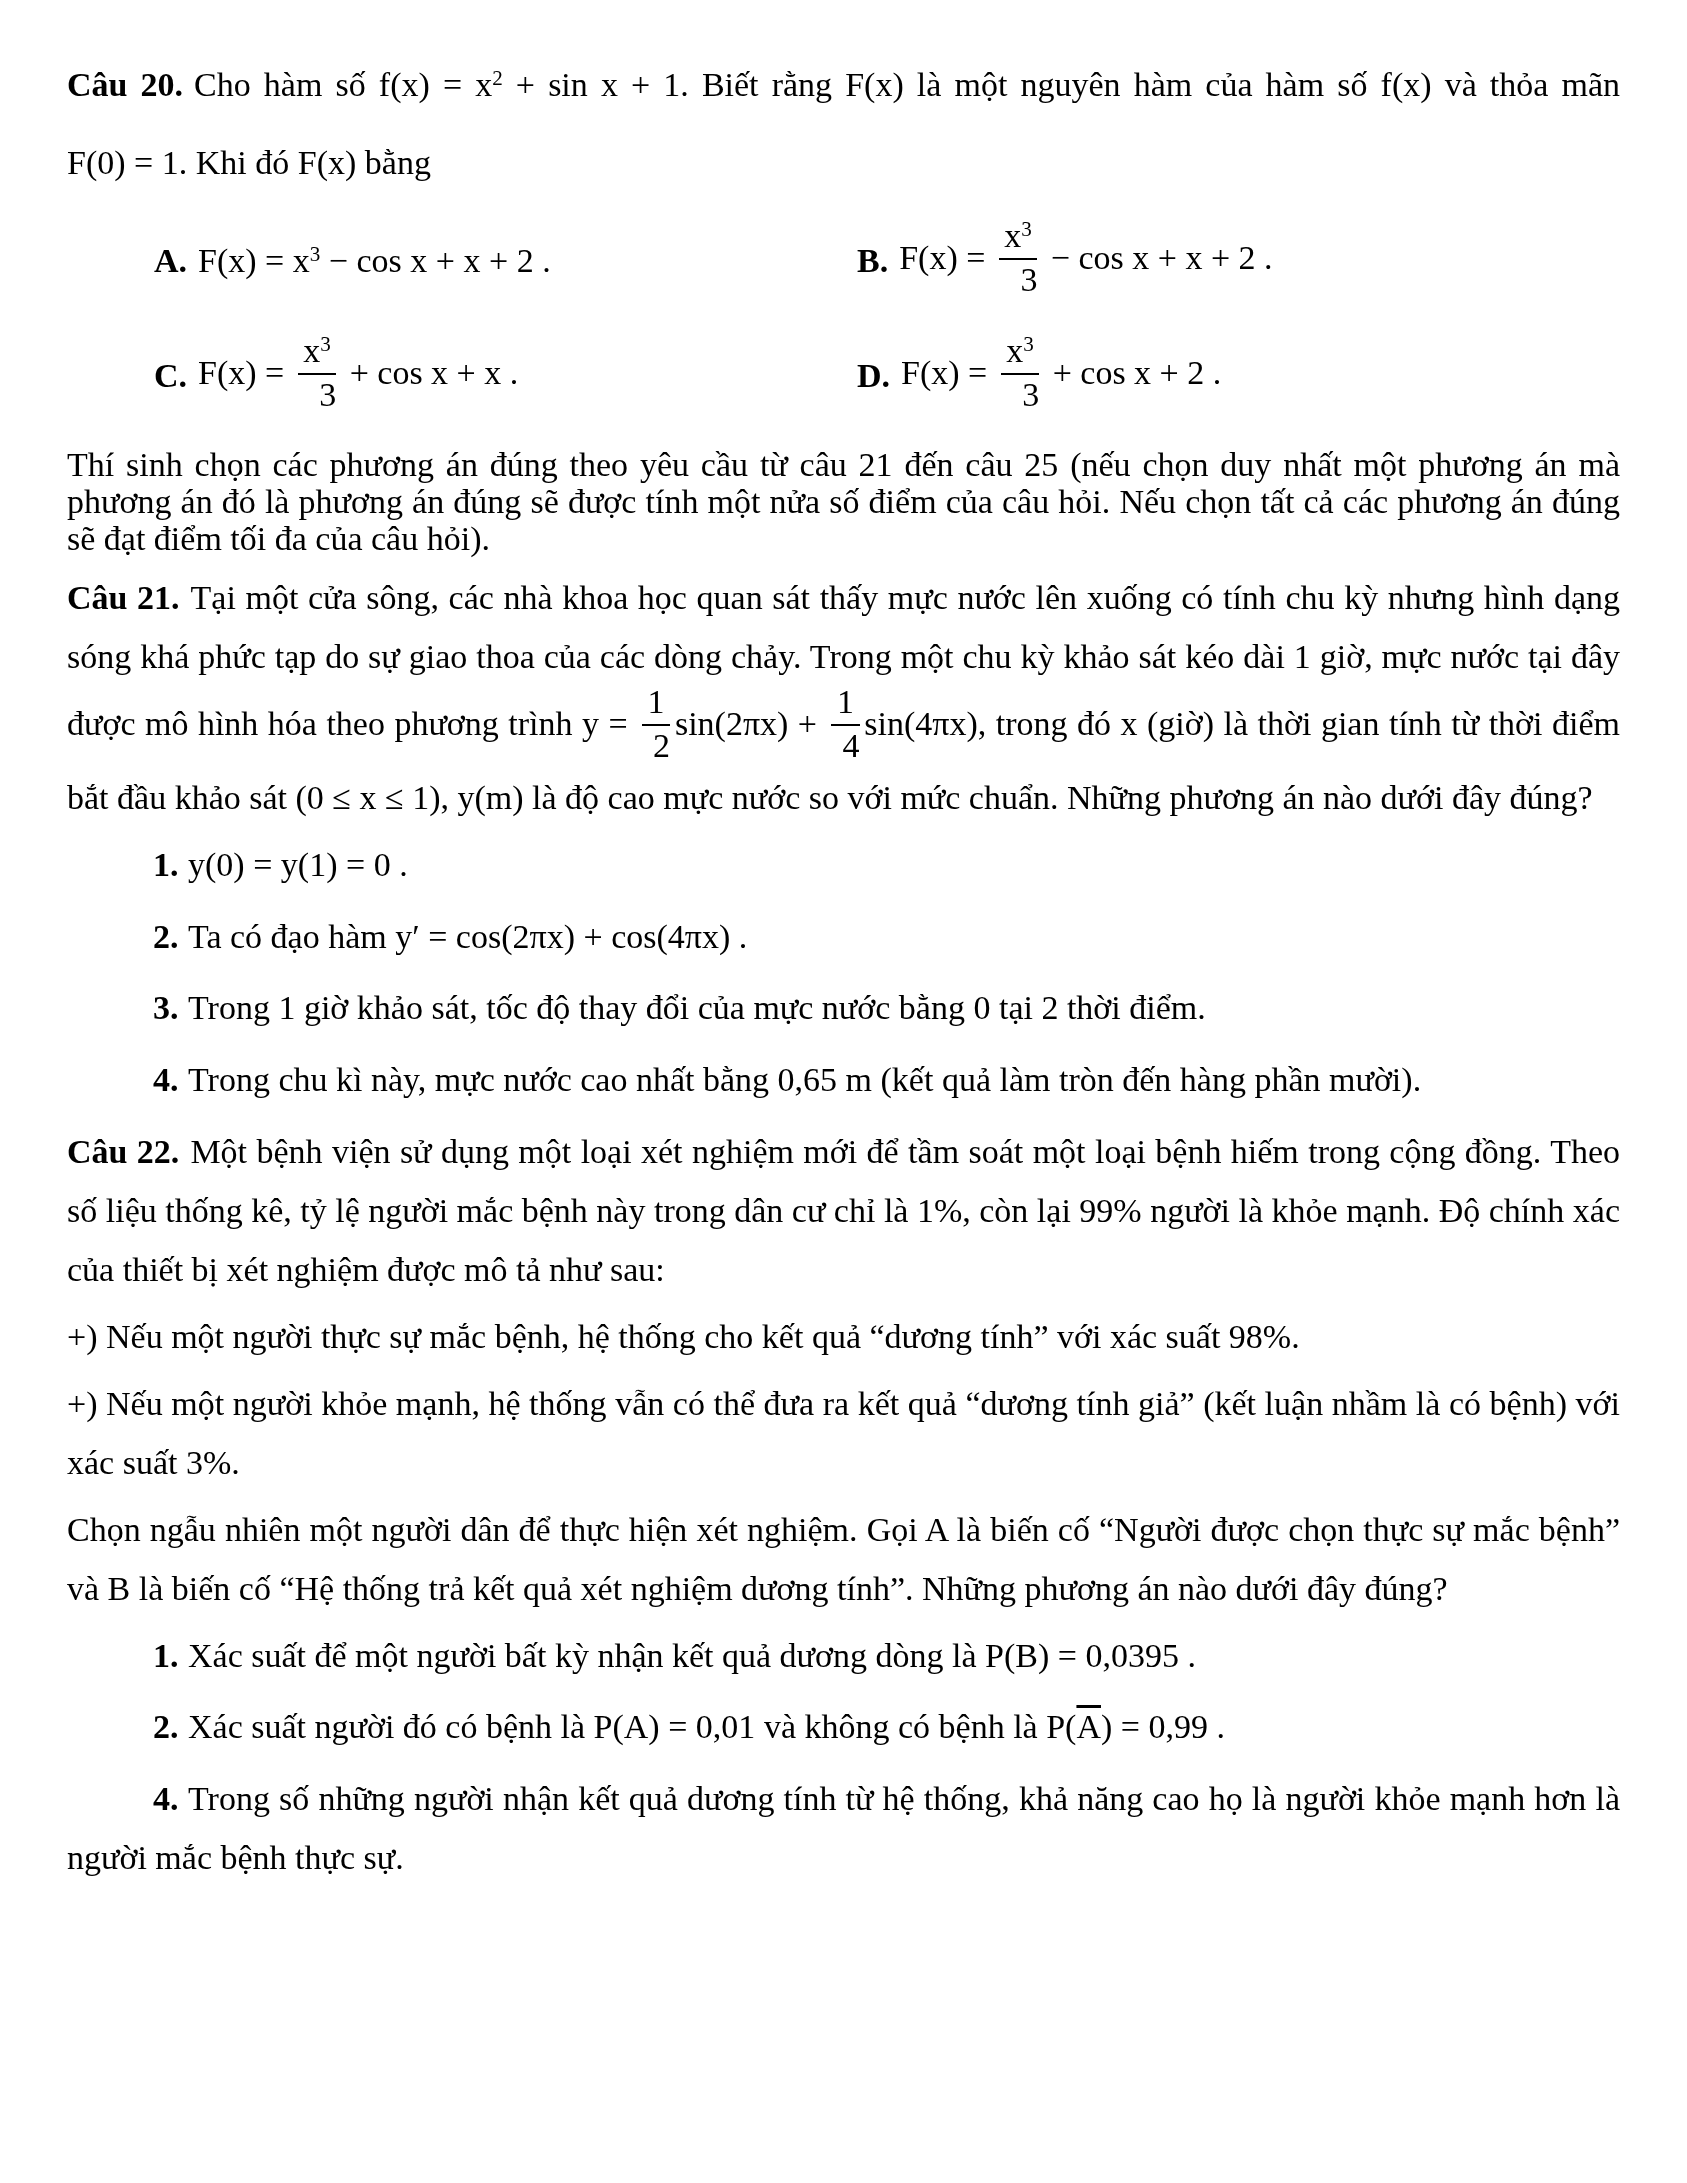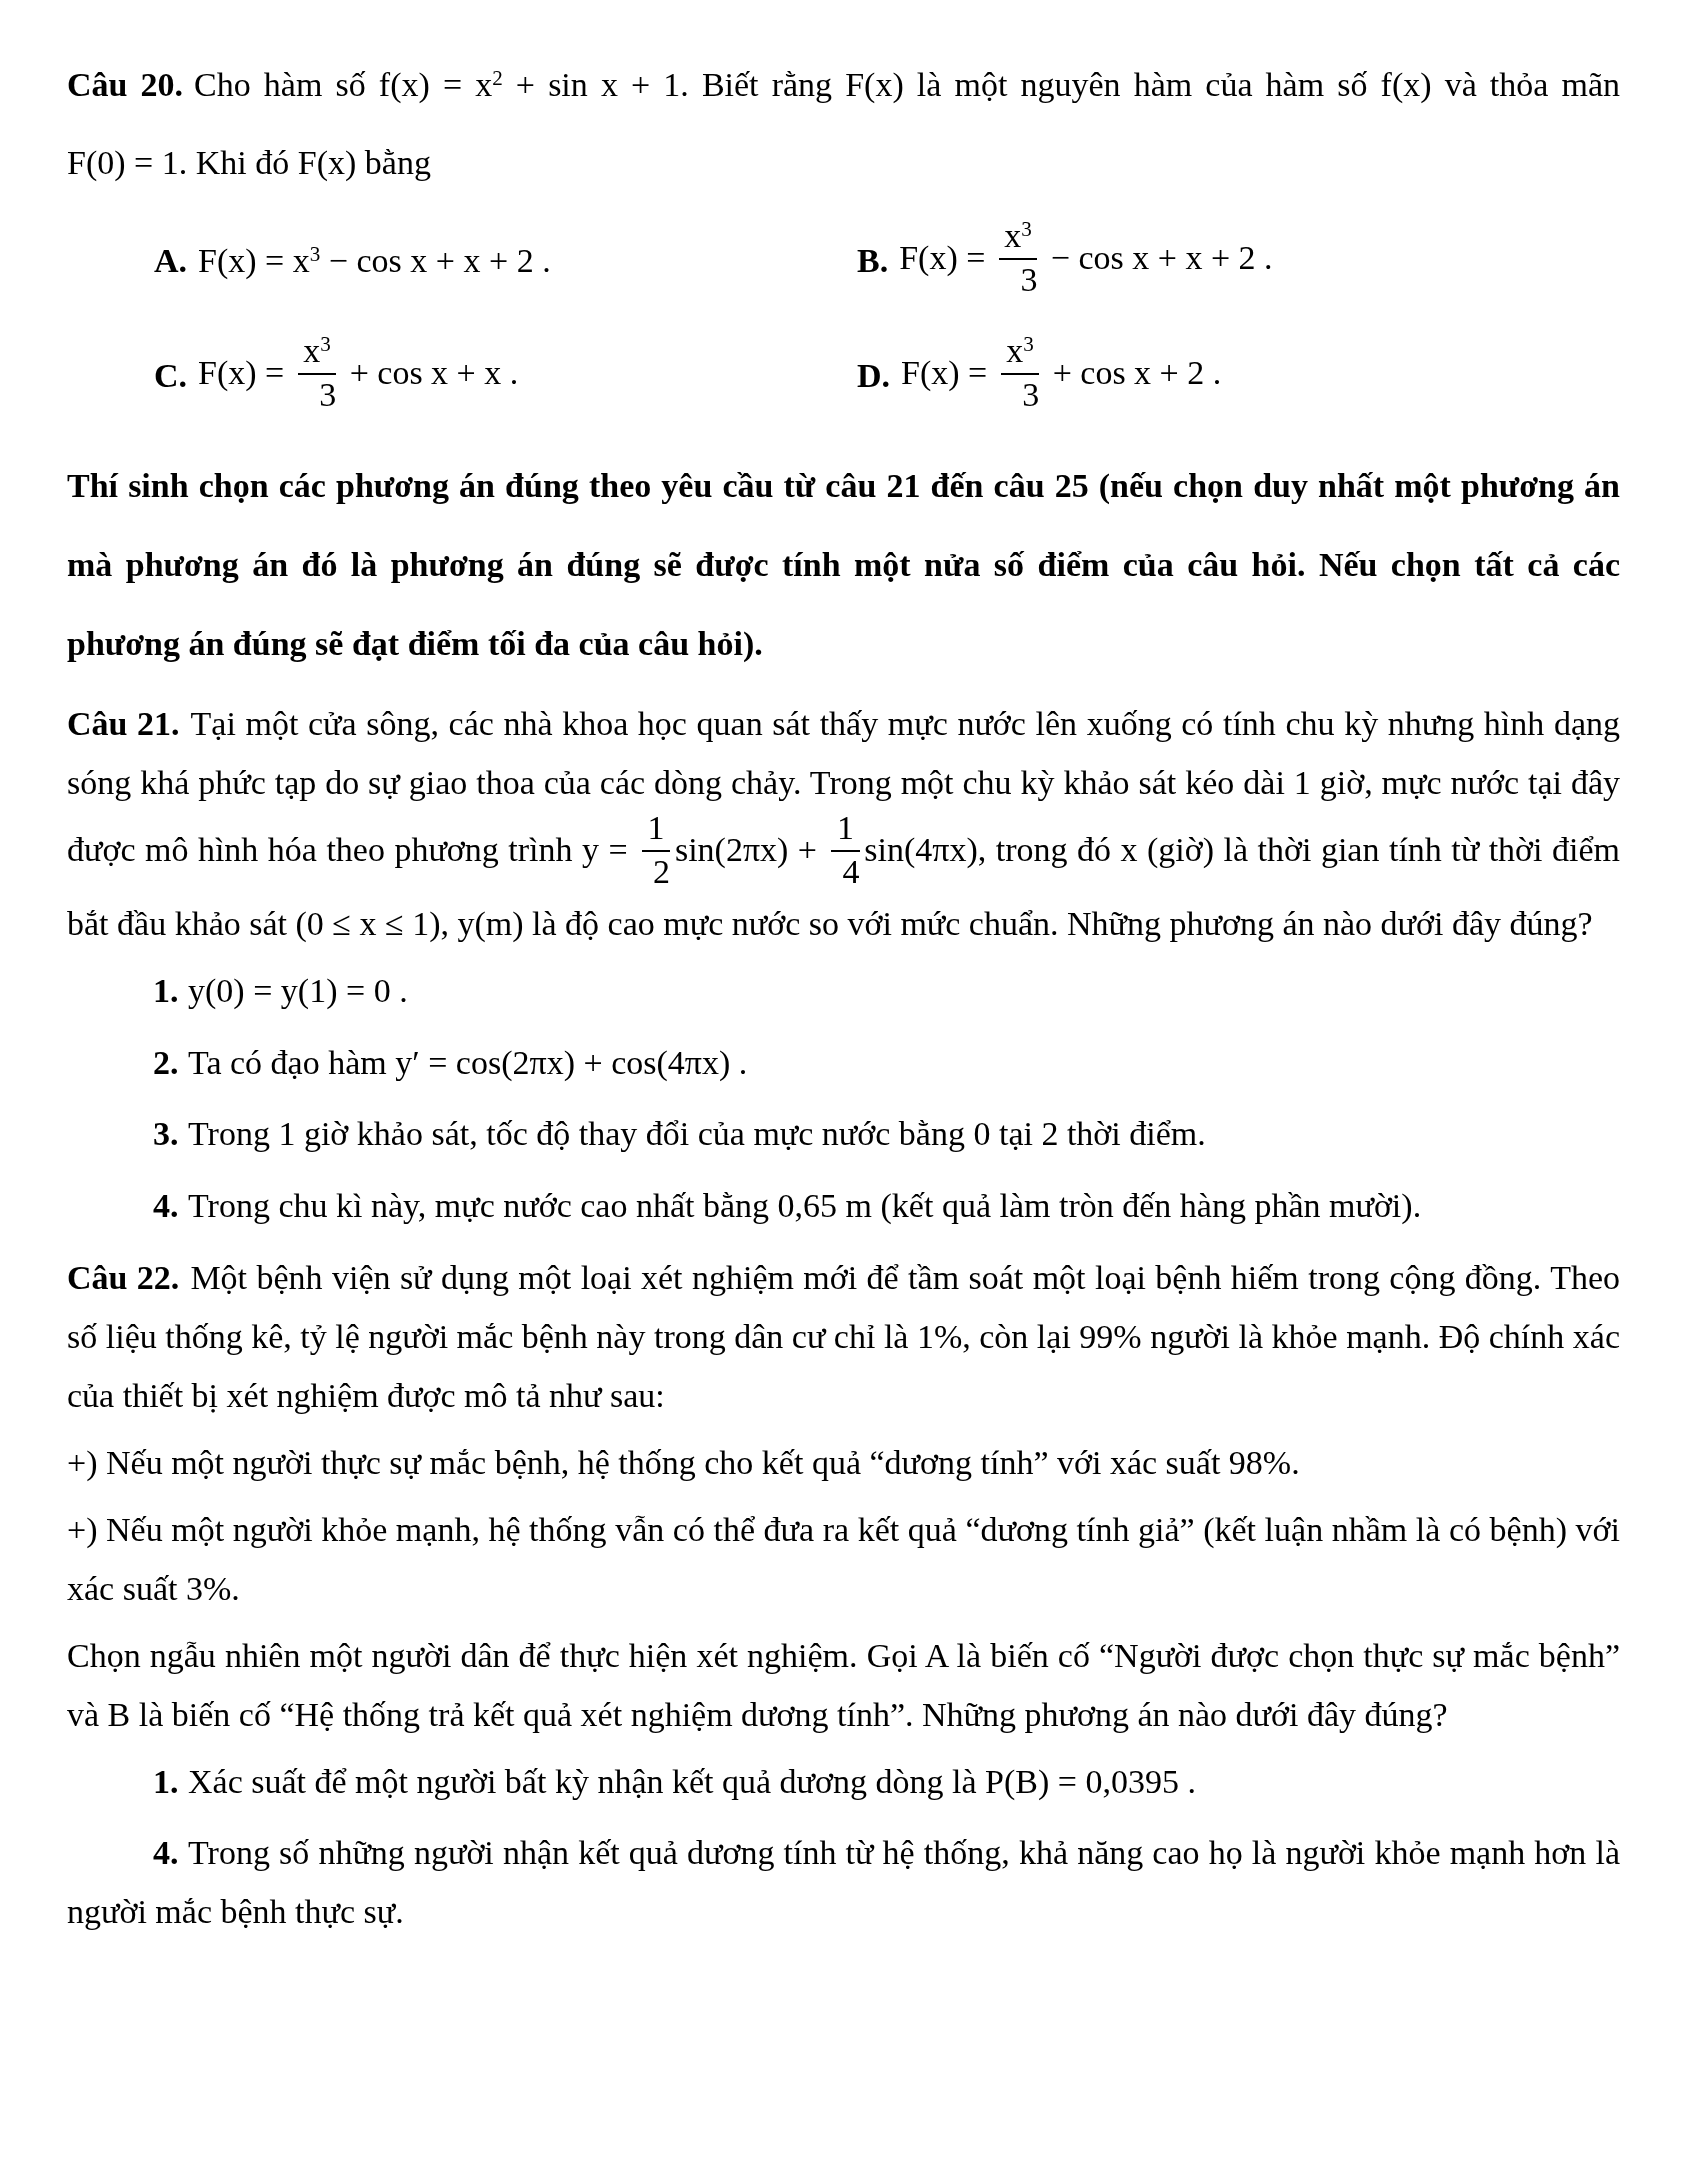--- a/index.html
+++ b/index.html
@@ -52,23 +52,23 @@
   .opts {
     display: grid;
     grid-template-columns: 703px 1fr;
     row-gap: 33px;
     padding-left: 87px;
     margin: 17.5px 0 29px 0;
   }
   .opt { display: flex; align-items: center; }
 
   .instr {
-    font-weight: bold;
+    font-weight: normal;
     text-align: justify;
-    line-height: 79px;
+    line-height: 37px;
     margin: 0 0 11px 0;
   }
 
   .item {
     text-indent: 86px;
     text-align: justify;
     line-height: 59px;
     margin: 0 0 12.7px 0;
   }
 
@@ -108,16 +108,17 @@
   <p class="item"><b class="ilabel">2.</b><span>Ta có đạo hàm </span><span class="math">y′ = cos(2πx) + cos(4πx) .</span></p>
   <p class="item"><b class="ilabel">3.</b><span>Trong 1 giờ khảo sát, tốc độ thay đổi của mực nước bằng 0 tại 2 thời điểm.</span><span class="math"></span></p>
   <p class="item"><b class="ilabel">4.</b><span>Trong chu kì này, mực nước cao nhất bằng 0,65 m (kết quả làm tròn đến hàng phần mười).</span><span class="math"></span></p>
 
   <p class="para"><b class="qlabel">Câu 22.</b><span>Một bệnh viện sử dụng một loại xét nghiệm mới để tầm soát một loại bệnh hiếm trong cộng đồng. Theo số liệu thống kê, tỷ lệ người mắc bệnh này trong dân cư chỉ là 1%, còn lại 99% người là khỏe mạnh. Độ chính xác của thiết bị xét nghiệm được mô tả như sau:</span></p>
   <p class="para">+) Nếu một người thực sự mắc bệnh, hệ thống cho kết quả “dương tính” với xác suất 98%.</p>
   <p class="para">+) Nếu một người khỏe mạnh, hệ thống vẫn có thể đưa ra kết quả “dương tính giả” (kết luận nhầm là có bệnh) với xác suất 3%.</p>
   <p class="para">Chọn ngẫu nhiên một người dân để thực hiện xét nghiệm. Gọi A là biến cố “Người được chọn thực sự mắc bệnh” và B là biến cố “Hệ thống trả kết quả xét nghiệm dương tính”. Những phương án nào dưới đây đúng?</p>
 
   <p class="item"><b class="ilabel">1.</b><span>Xác suất để một người bất kỳ nhận kết quả dương dòng là </span><span class="math">P(B) = 0,0395 .</span></p>
+  <p class="item"><b class="ilabel">2.</b><span>Xác suất người đó có bệnh là </span><span class="math">P(A) = 0,01</span><span> và không có bệnh là </span><span class="math"><span>P(</span><span class="ol-bar">A</span><span>) = 0,99 .</span></span></p>
   <p class="item"><b class="ilabel">4.</b><span>Trong số những người nhận kết quả dương tính từ hệ thống, khả năng cao họ là người khỏe mạnh hơn là người mắc bệnh thực sự.</span><span class="math"></span></p>
 
 </div>
 
 
 </body></html>

